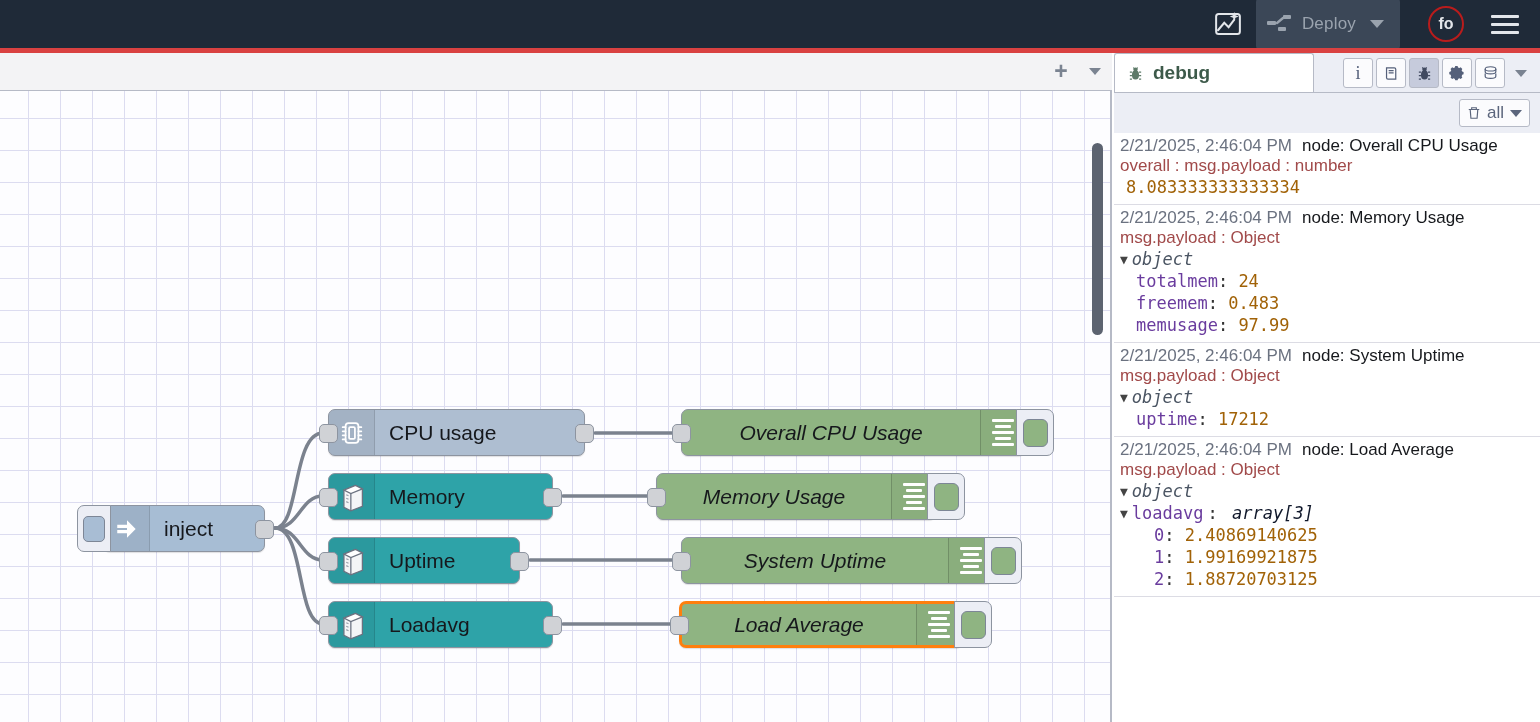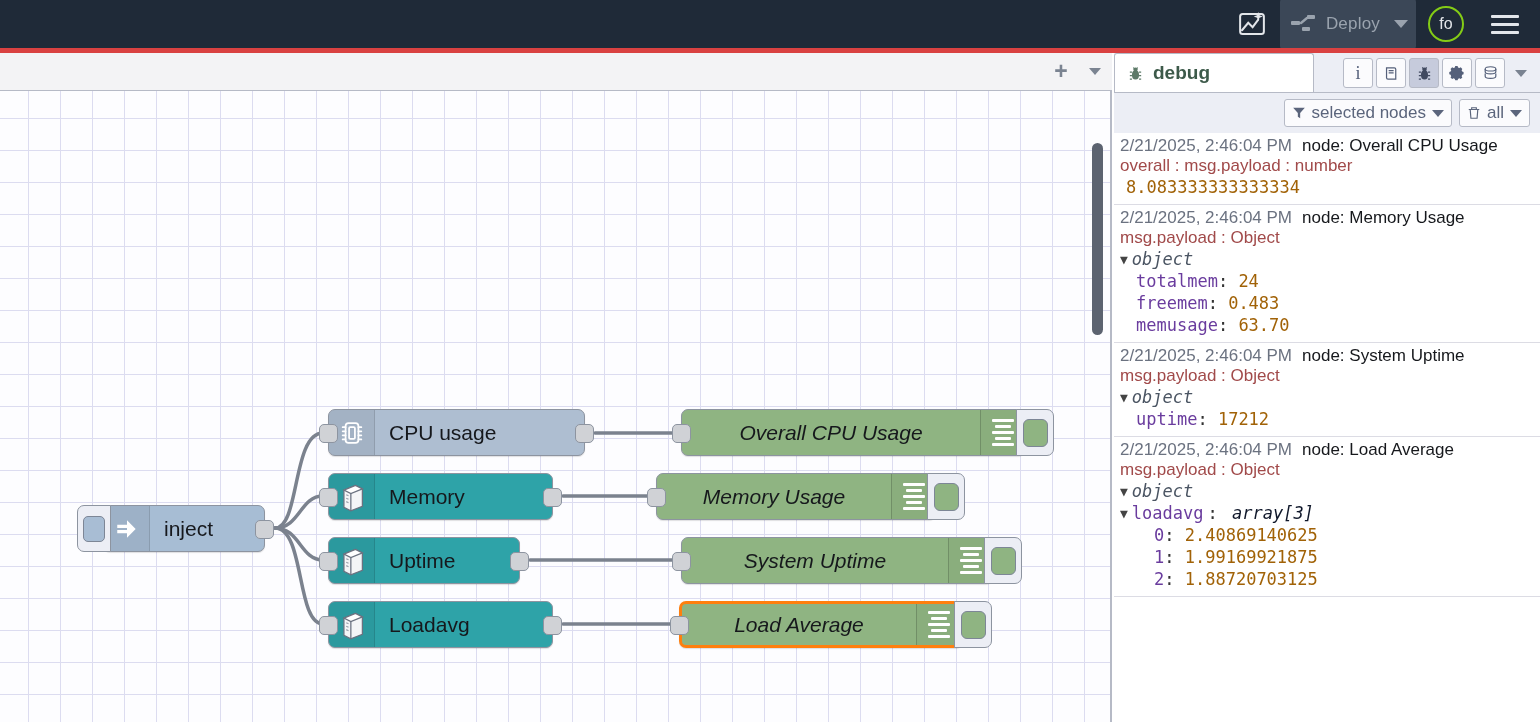--- a/index.html
+++ b/index.html
@@ -21,36 +21,36 @@
     position: absolute; left: 0; top: 48px; width: 1540px; height: 5px;
     background: #d94141;
   }
   .hdr-btn {
     display: flex; align-items: center; justify-content: center;
     color: #d5d9de; cursor: pointer;
   }
   #ai-icon-btn { width: 40px; height: 48px; margin-right: 8px; }
   #deploy-btn {
     height: 50px; background: #3b4757; border-radius: 3px;
-    display: flex; align-items: center; padding: 0 8px 0 10px;
-    margin-right: 12px; cursor: default;
+    display: flex; align-items: center; padding: 0 16px 0 10px;
+    margin-right: 28px; cursor: default;
   }
   #deploy-label {
     color: #9aa3ae; font-size: 17px; letter-spacing: .2px;
     margin: 0 14px 0 10px;
   }
   .caret-down {
     width: 0; height: 0; border-left: 7px solid transparent;
     border-right: 7px solid transparent; border-top: 8px solid #9aa3ae;
   }
   #user-avatar {
     width: 36px; height: 36px; border-radius: 50%;
-    border: 2px solid #84cc16; color: #e3e6ea;
+    border: 2px solid #b91c1c; color: #e3e6ea;
     display: flex; align-items: center; justify-content: center;
-    font-size: 16px; margin-right: 24px; cursor: pointer;
+    font-size: 16px; margin-right: 24px; cursor: pointer; font-weight: bold;
   }
   #menu-btn { width: 34px; height: 48px; margin-right: 18px; flex-direction: column; gap: 5px; }
   #menu-btn span { display: block; width: 28px; height: 3px; background: #e3e6ea; border-radius: 1px; }
 
   
   #workspace {
     position: absolute; left: 0; top: 53px; width: 1112px; height: 669px;
     background: #ffffff; border-right: 2px solid #b6bac6;
   }
   #flow-tabbar {
@@ -456,27 +456,20 @@
           </svg>
         </div>
         <div id="tools-caret">
           <span class="caret-sm"></span>
         </div>
       </div>
     </div>
 
     <div id="filter-row">
       <div class="filter-btn">
-        <svg width="14" height="14" viewBox="0 0 24 24" fill="#5b657c">
-          <path d="M2 3 h20 l-8 9 v9 l-4 -2.5 v-6.5 z"></path>
-        </svg>
-        <span>selected nodes</span>
-        <span class="caret-sm" style="border-top-color:#5b657c"></span>
-      </div>
-      <div class="filter-btn">
         <svg width="14" height="16" viewBox="0 0 24 24" fill="none" stroke="#5b657c" stroke-width="2">
           <path d="M3 6 h18 M8 6 V3 h8 v3 M5.5 6 l1.2 15 h10.6 l1.2 -15"></path>
         </svg>
         <span>all</span>
         <span class="caret-sm" style="border-top-color:#5b657c"></span>
       </div>
     </div>
 
     <div id="debug-list">
 
@@ -499,21 +492,21 @@
           <span class="tri">▼</span>
           <span>object</span>
         </div>
         <div class="dbg-row indent1">
           <span class="key">totalmem</span><span class="punct">: </span><span class="val-num">24</span>
         </div>
         <div class="dbg-row indent1">
           <span class="key">freemem</span><span class="punct">: </span><span class="val-num">0.483</span>
         </div>
         <div class="dbg-row indent1">
-          <span class="key">memusage</span><span class="punct">: </span><span class="val-num">63.70</span>
+          <span class="key">memusage</span><span class="punct">: </span><span class="val-num">97.99</span>
         </div>
       </div>
 
       <div class="dbg-msg">
         <div class="dbg-head">
           <span class="dbg-time">2/21/2025, 2:46:04 PM</span>
           <span class="dbg-node">node: System Uptime</span>
         </div>
         <div class="dbg-topic">msg.payload : Object</div>
         <div class="obj-line">

